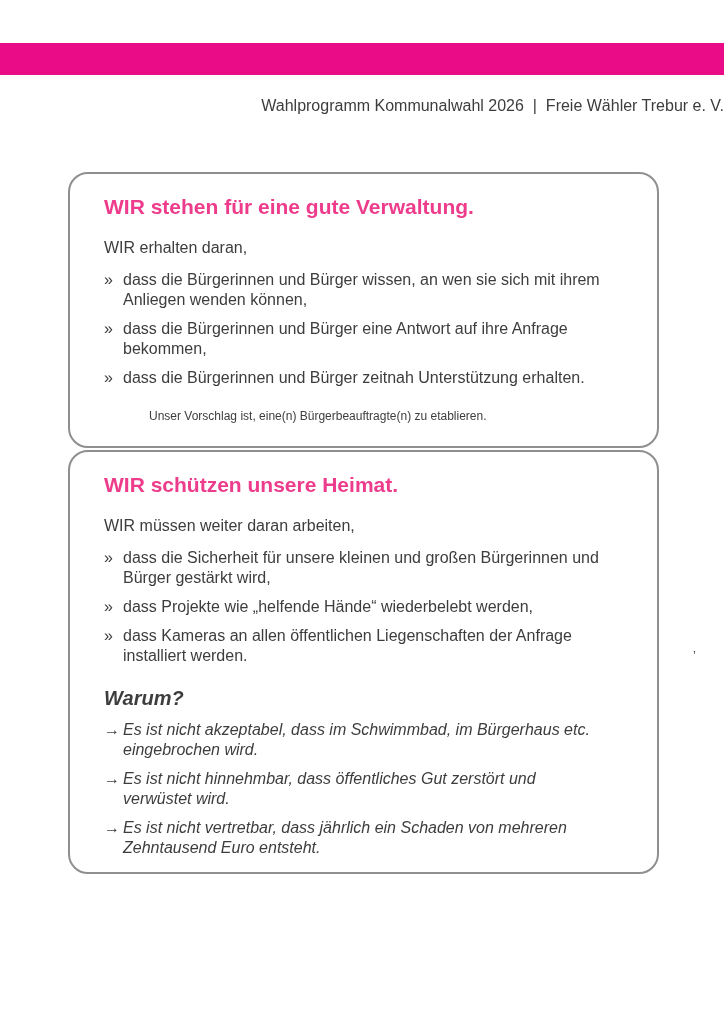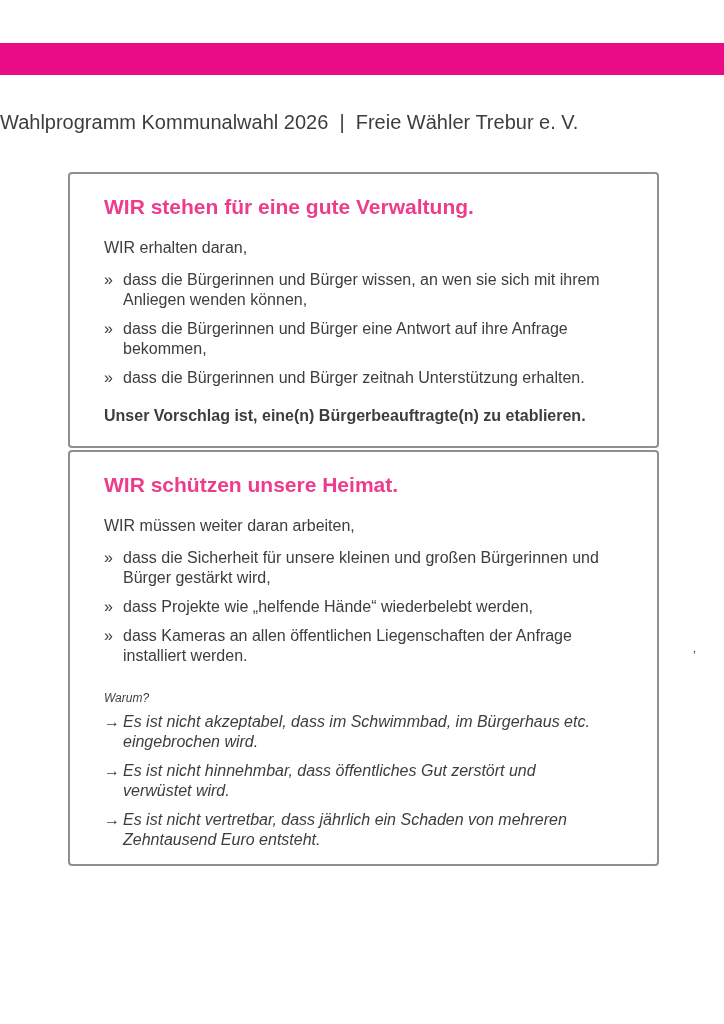--- a/index.html
+++ b/index.html
@@ -26,33 +26,32 @@
   .brand-bar{
     position:absolute;
     left:0; top:43px;
     width:724px; height:32px;
     background:var(--brand-magenta);
   }
   .page-header{
     position:absolute;
     left:0; top:96px;
     width:724px;
-    text-align:left;
-    font-size:20px;
+    text-align:right;
+    font-size:16px;
     line-height:20px;
     color:#3d3d3d;
     white-space:pre;
-    margin-top:16px;
   }
   .card{
     position:absolute;
     left:68px;
     width:591px;
     border:2px solid var(--card-border);
-    border-radius:4px;
+    border-radius:20px;
     background:#ffffff;
     padding:20px 49px 14px 34px;
   }
   .card-1{ top:172px; }
   .card-2{ top:450px; }
   .card-title{
     font-size:21px;
     line-height:26px;
     font-weight:bold;
     color:var(--title-pink);
@@ -77,33 +76,34 @@
   ul.item-list li:last-child{ margin-bottom:0; }
   ul.item-list .marker{
     flex:0 0 19px;
     width:19px;
   }
   ul.item-list .item-text{
     flex:1 1 auto;
     width:485px;
   }
   .conclusion{
-    font-size:16px;
-    line-height:20px;
-    font-weight:bold;
-    margin-top:18px;
-    margin-bottom:6px;
-  }
-  .why-heading{
     font-size:12px;
     line-height:20px;
     font-weight:normal;
+    margin-top:18px;
+    margin-bottom:6px;
+    margin-left:45px;
+  }
+  .why-heading{
+    font-size:20px;
+    line-height:20px;
+    font-weight:bold;
     font-style:italic;
     margin-top:22px;
-    margin-bottom:4px;
+    margin-bottom:12px;
   }
   ul.reason-list li{
     font-style:italic;
   }
   .stray-mark{
     position:absolute;
     left:693px; top:648px;
     font-size:13px;
     color:#4a4a4a;
   }

